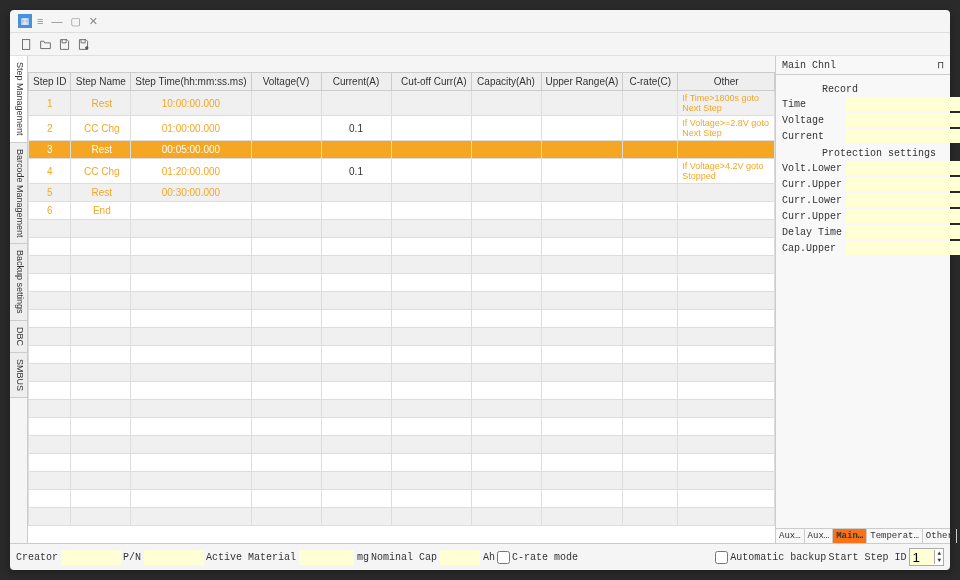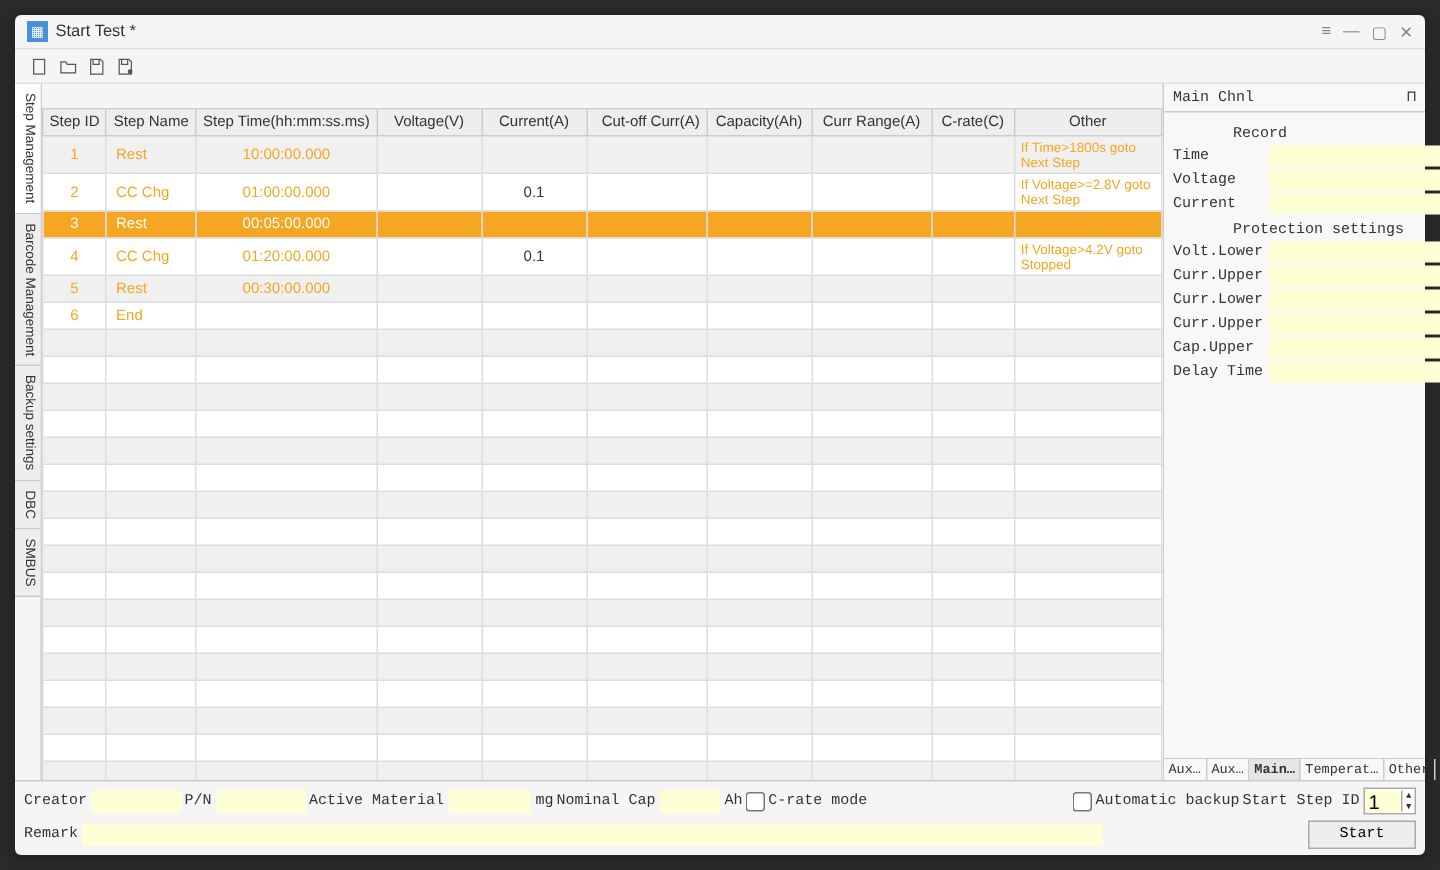--- a/index.html
+++ b/index.html
@@ -21,41 +21,41 @@
 .table-wrap { flex: 1; overflow: auto; background: #fff; }
 table { border-collapse: collapse; width: 100%; font-size: 10px; }
 th { background: #eee; border: 1px solid #ccc; padding: 3px 4px; font-weight: normal; text-align: center; white-space: nowrap; }
 td { border: 1px solid #ddd; padding: 2px 4px; height: 18px; text-align: center; }
 tr.zebra td { background: #f0f0f0; }
 tr:not(.zebra) td { background: #fff; }
 td.orange { color: #f5a623; }
 td.other-col { color: #f5a623; text-align: left; font-size: 9px; }
 tr.selected td { background: #f5a623 !important; color: #fff; }
 tr.selected td.orange { color: #fff; }
-td.left { text-align: left; padding-left: 6px; }
+td.left { text-align: center; padding-left: 6px; }
 .col-id { width: 40px; }
 .col-name { width: 60px; }
 .col-time { width: 110px; }
 .col-v { width: 70px; }
 .col-c { width: 70px; }
 .col-cutoff { width: 80px; text-align: right; }
 .col-cap { width: 70px; }
 .col-range { width: 80px; }
 .col-crate { width: 55px; }
 .right-panel { width: 175px; border-left: 1px solid #ccc; display: flex; flex-direction: column; background: #f8f8f8; }
 .rp-head { display: flex; align-items: center; justify-content: space-between; padding: 3px 6px; border-bottom: 1px solid #ccc; font-size: 10px; font-family: "Courier New", monospace; }
 .rp-pin { font-size: 10px; cursor: pointer; }
 .rp-body { flex: 1; padding: 4px 6px; font-family: "Courier New", monospace; font-size: 10px; }
 .rp-row { display: flex; align-items: center; margin: 2px 0; }
 .rp-label { flex: 0 0 64px; }
 .rp-input { flex: 1; background: #ffffd5; border: none; height: 14px; margin-right: 3px; }
 .rp-section { margin: 5px 0 2px; padding-left: 40px; }
 .rp-tabs { display: flex; border-top: 1px solid #ccc; font-size: 9px; }
 .rp-tab { padding: 2px 3px; border-right: 1px solid #ccc; cursor: pointer; white-space: nowrap; font-family: "Courier New", monospace; }
-.rp-tab.active { background: #e5e5e5; font-weight: bold; }
+.rp-tab.active { background: #f97316; font-weight: bold; }
 .bottom-bar { border-top: 1px solid #ccc; padding: 4px 6px; display: flex; flex-direction: column; gap: 4px; font-family: "Courier New", monospace; font-size: 10px; }
 .bottom-row { display: flex; align-items: center; gap: 2px; }
 .bottom-row .field { display: flex; align-items: center; gap: 3px; }
 .bottom-row input[type="text"] { background: #ffffd5; border: none; height: 15px; padding: 0 2px; }
 .bottom-row input.tiny { width: 60px; }
 .bottom-row input.med { width: 55px; }
 .bottom-row input.small { width: 40px; }
 .bottom-row input.long { width: 680px; }
 .chk { display: flex; align-items: center; gap: 2px; }
 .start-step { display: flex; align-items: center; border: 1px solid #aaa; background: #fff; height: 18px; }
@@ -64,21 +64,20 @@
 .start-step .spin span { font-size: 6px; line-height: 7px; cursor: pointer; padding: 0 2px; }
 .start-btn { padding: 3px 20px; border: 1px solid #aaa; background: #eee; cursor: pointer; font-family: inherit; font-size: 10px; }
 .spacer { flex: 1; }
 </style>
 </head>
 <body>
 
 <div class="app-frame">
   <div class="titlebar">
     <div class="app-icon">▦</div>
-    <div class="title">Start Test *</div>
     <div class="win-btns">
       <span>≡</span>
       <span>—</span>
       <span>▢</span>
       <span>✕</span>
     </div>
   </div>
 
   <div class="toolbar">
     <div class="tbtn">
@@ -118,21 +117,21 @@
         <table>
           <thead>
               <tr id="thead-row">
                 <th class="col-id">Step ID</th>
                 <th class="col-name">Step Name</th>
                 <th class="col-time">Step Time(hh:mm:ss.ms)</th>
                 <th class="col-v">Voltage(V)</th>
                 <th class="col-c">Current(A)</th>
                 <th class="col-cutoff">Cut-off Curr(A)</th>
                 <th class="col-cap">Capacity(Ah)</th>
-                <th class="col-range">Curr Range(A)</th>
+                <th class="col-range">Upper Range(A)</th>
                 <th class="col-crate">C-rate(C)</th>
                 <th class="">Other</th>
               </tr>
             </thead>
           <tbody id="tbody">
               <tr class="zebra">
                 <td class="col-id orange">1</td>
                 <td class="col-name orange left">Rest</td>
                 <td class="col-time orange">10:00:00.000</td>
                 <td class="col-v"></td>
@@ -442,25 +441,25 @@
           </div>
           <div class="rp-row">
             <div class="rp-label">Curr.Lower</div>
             <input class="rp-input" type="text" style="">
           </div>
           <div class="rp-row">
             <div class="rp-label">Curr.Upper</div>
             <input class="rp-input" type="text" style="">
           </div>
           <div class="rp-row">
+            <div class="rp-label">Delay Time</div>
+            <input class="rp-input" type="text" style="">
+          </div>
+          <div class="rp-row">
             <div class="rp-label">Cap.Upper</div>
-            <input class="rp-input" type="text" style="">
-          </div>
-          <div class="rp-row">
-            <div class="rp-label">Delay Time</div>
             <input class="rp-input" type="text" style="">
           </div>
         </div>
       <div class="rp-tabs" id="rp-tabs">
           <div class="rp-tab">Aux…</div>
           <div class="rp-tab">Aux…</div>
           <div class="rp-tab active">Main…</div>
           <div class="rp-tab">Temperat…</div>
           <div class="rp-tab">Other</div>
         </div>
@@ -500,22 +499,14 @@
           <span>Start Step ID</span>
         <div class="start-step">
           <input type="text" value="1" style="">
           <div class="spin">
               <span>▲</span>
               <span>▼</span>
             </div>
         </div>
       </div>
     </div>
-    <div class="bottom-row">
-      <div class="field">
-          <span>Remark</span>
-          <input type="text" class="long" style="">
-        </div>
-      <div class="spacer"></div>
-      <button class="start-btn">Start</button>
-    </div>
   </div>
 </div>
 
 </body></html>

